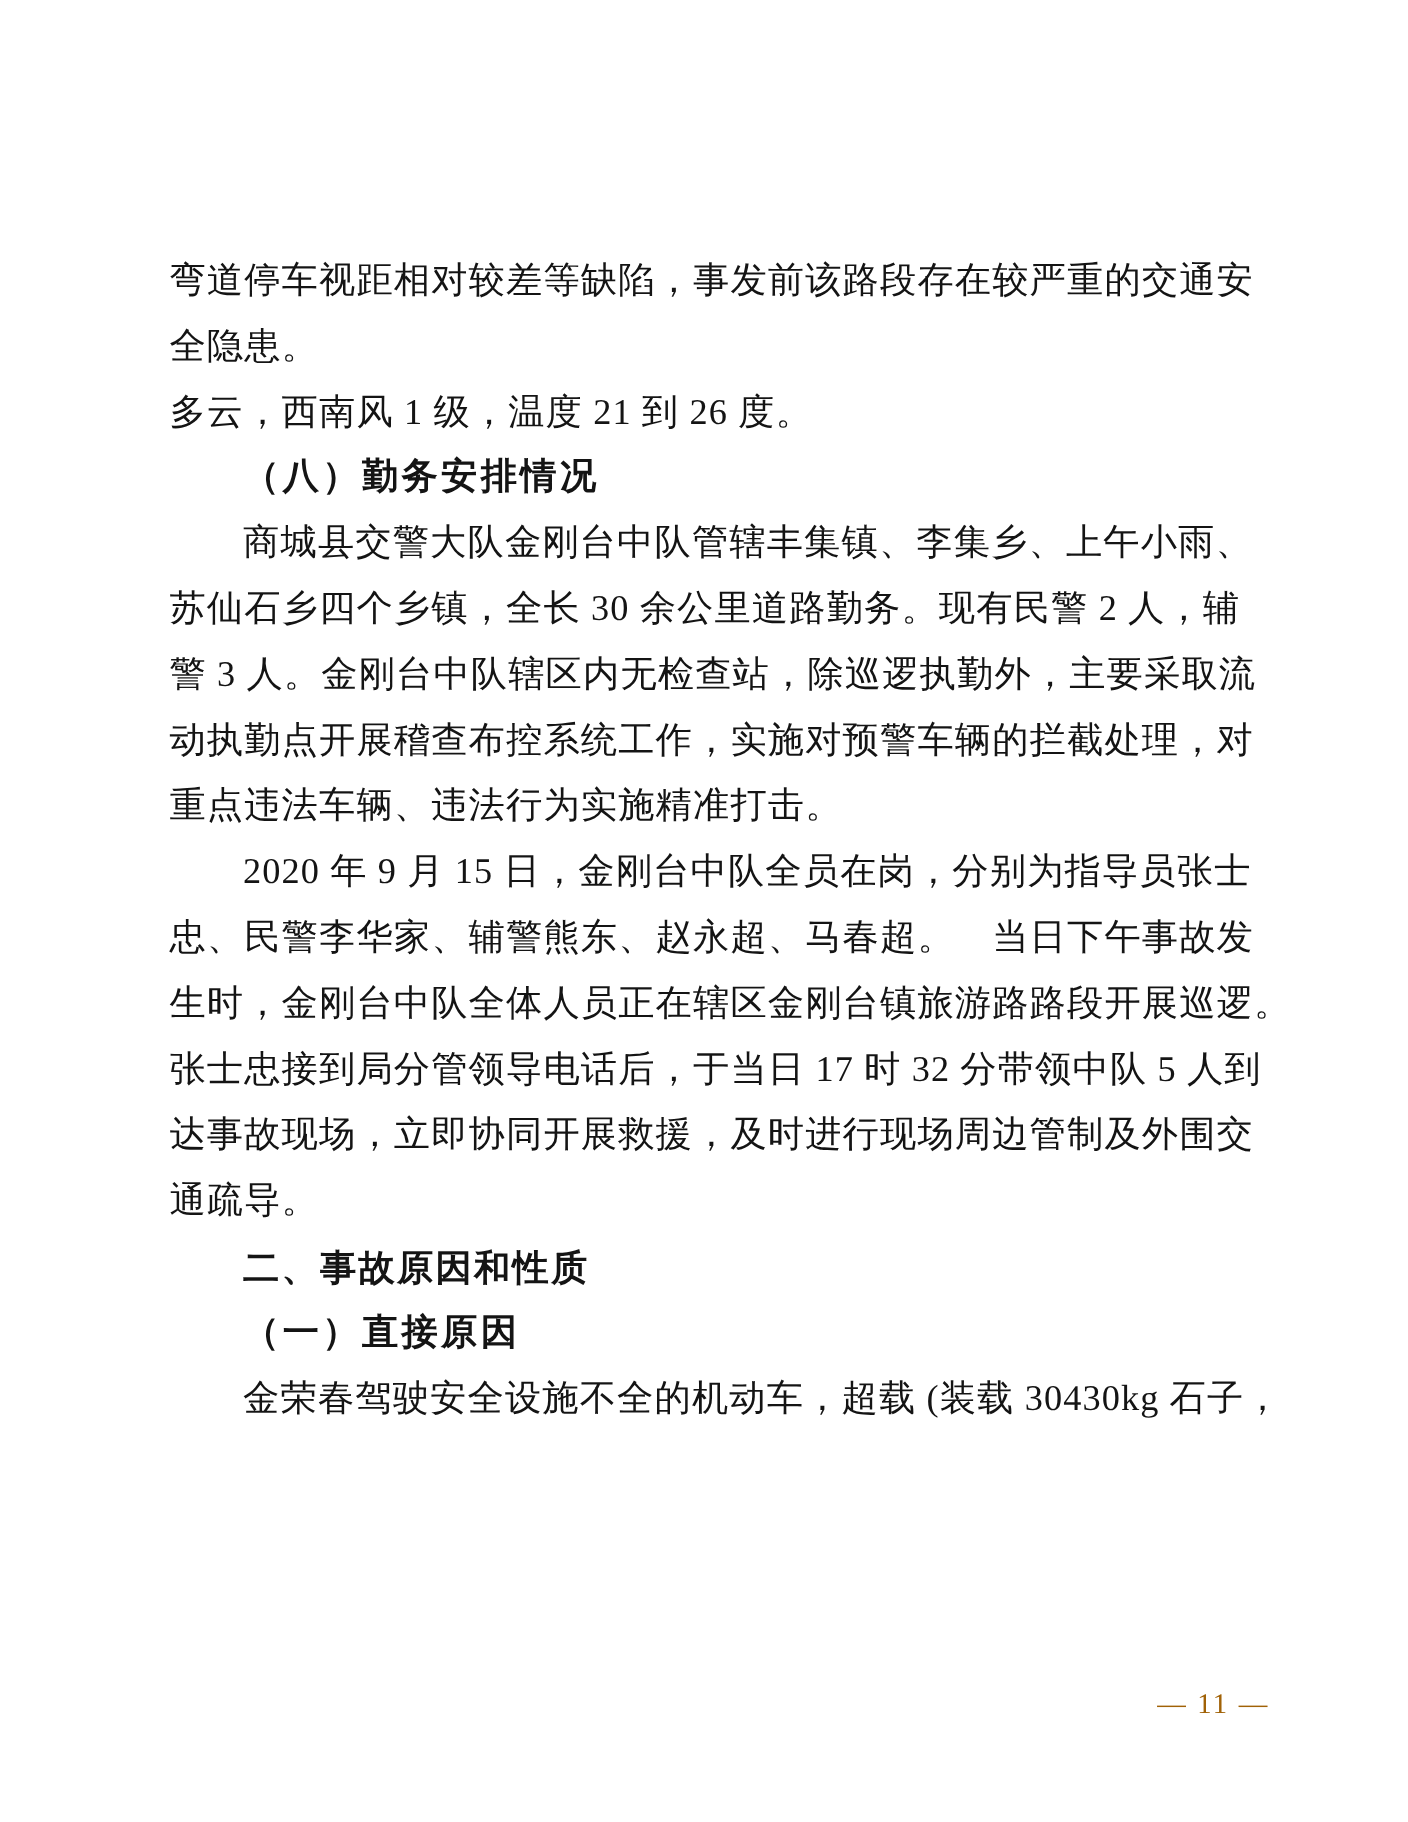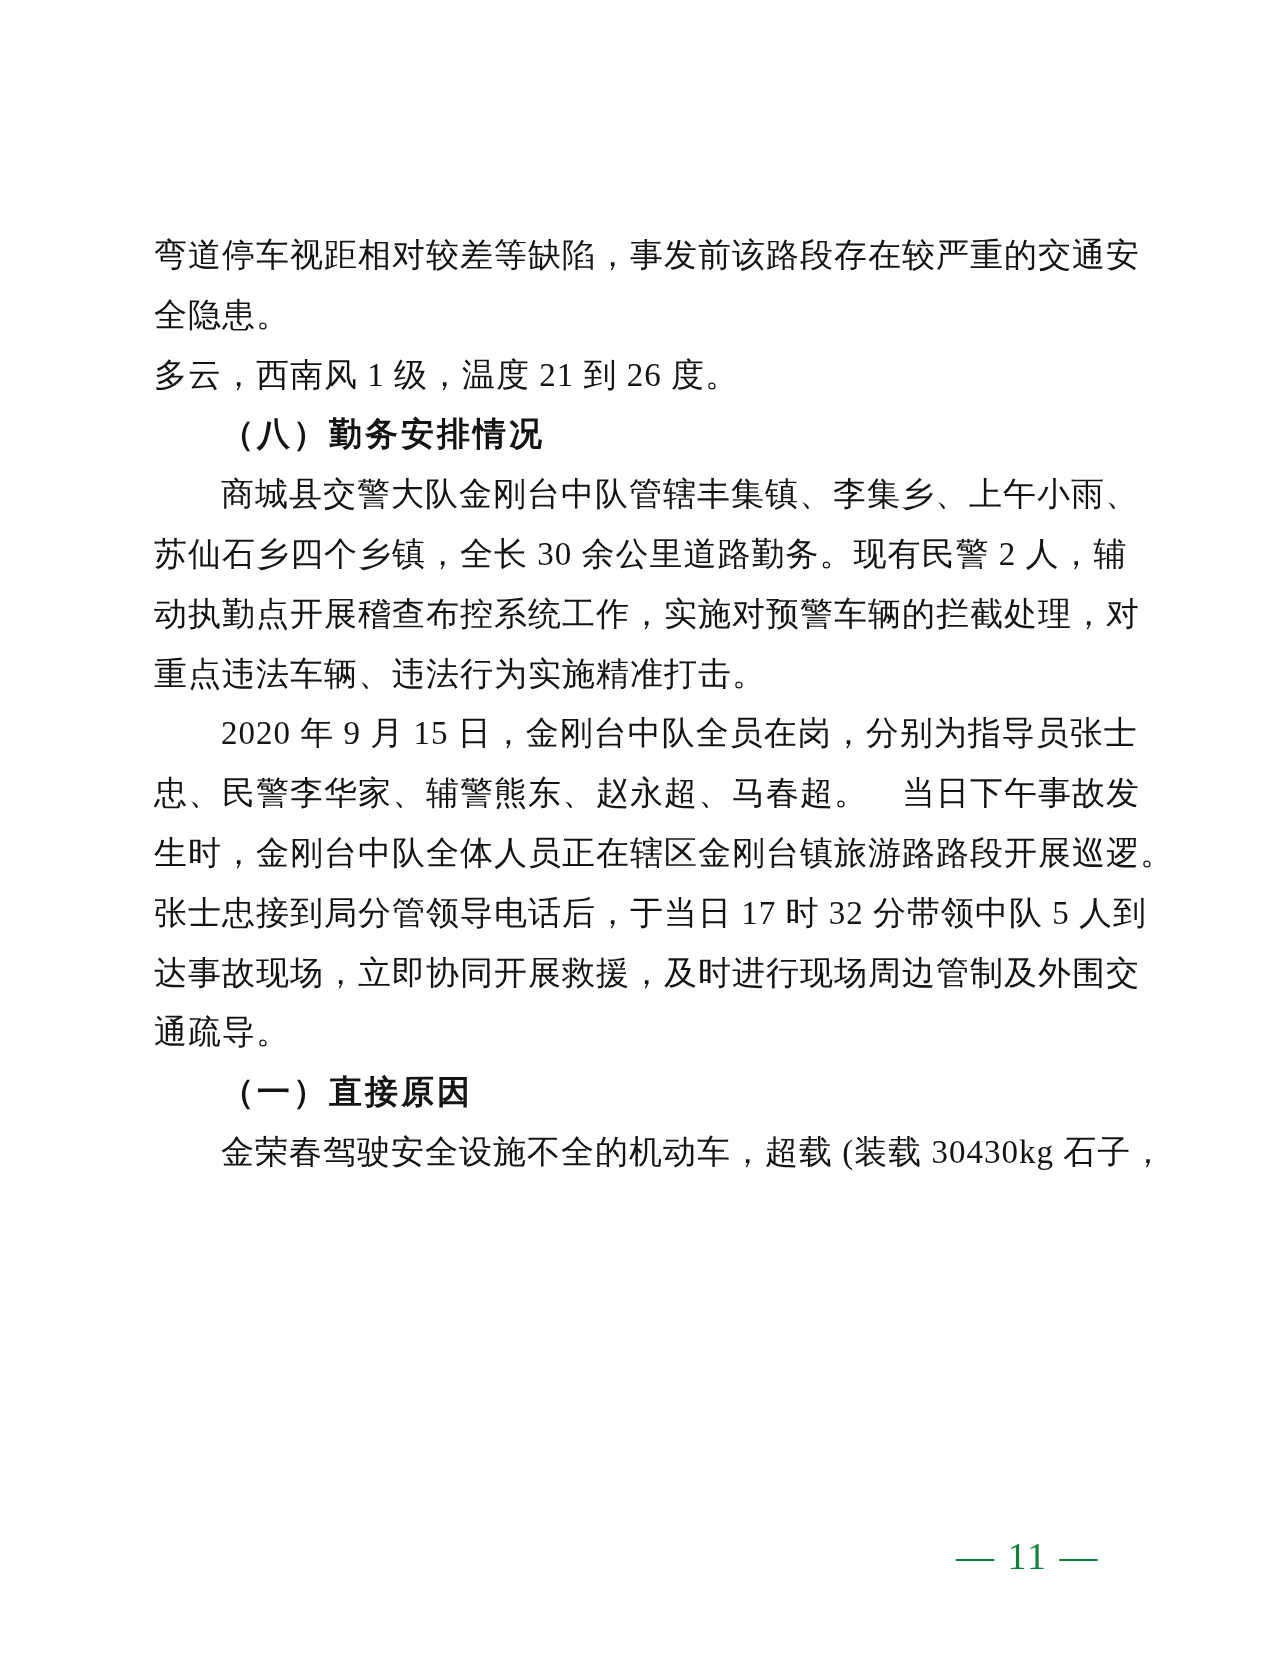--- a/index.html
+++ b/index.html
@@ -38,44 +38,46 @@
     font-weight: bold;
     letter-spacing: 3px;
   }
   .line.hei-bold {
     font-weight: bold;
     font-family: "Liberation Sans", "DejaVu Sans", sans-serif;
     letter-spacing: 2px;
   }
   .page-number {
     position: absolute;
-    left: 956px;
+    left: 1052px;
     top: 1534px;
-    font-size: 38px;
+    font-size: 26px;
     letter-spacing: 2px;
     white-space: pre;
-    color: #15803d;
+    color: #a16207;
   }
 </style>
 </head>
 <body>
 
 <div class="page">
   <div class="doc-body" id="doc-body">
       <div class="line body">弯道停车视距相对较差等缺陷，事发前该路段存在较严重的交通安</div>
       <div class="line body">全隐患。</div>
       <div class="line body">多云，西南风 1 级，温度 21 到 26 度。</div>
       <div class="line kai-bold indent">（八）勤务安排情况</div>
       <div class="line body indent">商城县交警大队金刚台中队管辖丰集镇、李集乡、上午小雨、</div>
       <div class="line body">苏仙石乡四个乡镇，全长 30 余公里道路勤务。现有民警 2 人，辅</div>
+      <div class="line body">警 3 人。金刚台中队辖区内无检查站，除巡逻执勤外，主要采取流</div>
       <div class="line body">动执勤点开展稽查布控系统工作，实施对预警车辆的拦截处理，对</div>
       <div class="line body">重点违法车辆、违法行为实施精准打击。</div>
       <div class="line body indent">2020 年 9 月 15 日，金刚台中队全员在岗，分别为指导员张士</div>
       <div class="line body">忠、民警李华家、辅警熊东、赵永超、马春超。　当日下午事故发</div>
       <div class="line body">生时，金刚台中队全体人员正在辖区金刚台镇旅游路路段开展巡逻。</div>
       <div class="line body">张士忠接到局分管领导电话后，于当日 17 时 32 分带领中队 5 人到</div>
       <div class="line body">达事故现场，立即协同开展救援，及时进行现场周边管制及外围交</div>
       <div class="line body">通疏导。</div>
+      <div class="line hei-bold indent">二、事故原因和性质</div>
       <div class="line kai-bold indent">（一）直接原因</div>
       <div class="line body indent">金荣春驾驶安全设施不全的机动车，超载 (装载 30430kg 石子，</div>
     </div>
   <div class="page-number">— 11 —</div>
 </div>
 
 </body></html>

